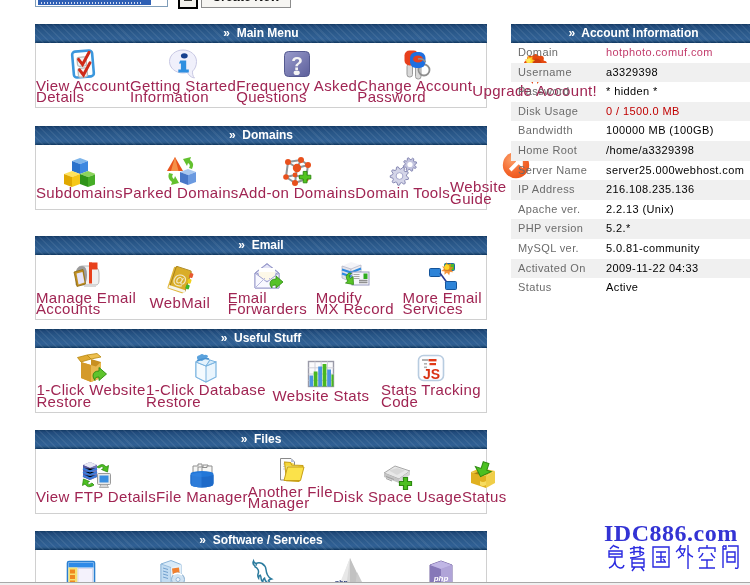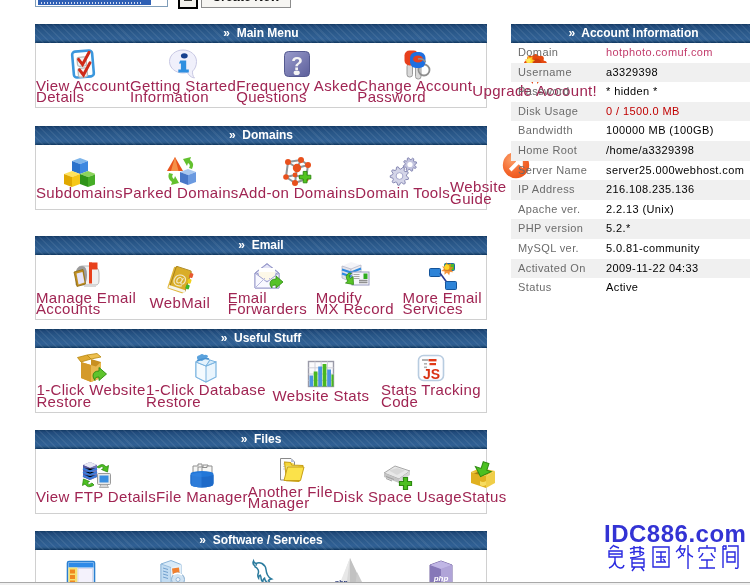--- a/index.html
+++ b/index.html
@@ -29,21 +29,21 @@
 #selbox .dots{position:absolute;left:5px;bottom:2px;width:100px;height:2px;
   background:repeating-linear-gradient(90deg,#cfd8f0 0 1px,transparent 1px 3px);}
 #gobtn{position:absolute;left:178px;top:-12px;width:20px;height:21px;background:#f2f1ec;
   border:2px solid #000;box-sizing:border-box;}
 #gobtn i{position:absolute;left:4px;top:10px;right:4px;bottom:6px;background:#3a3a34;}
 #newbtn{position:absolute;left:201px;top:-14px;width:90px;height:22px;background:#f6f5f2;
   border:1px solid #8c8c8c;box-sizing:border-box;font-size:12.5px;text-align:center;color:#111;
   font-weight:bold;line-height:21px;overflow:hidden;font-family:"Liberation Sans",sans-serif;}
 #btline{position:absolute;left:0;top:582px;width:750px;height:1px;background:#a9a9a9;}
 #btstrip{position:absolute;left:0;top:583px;width:750px;height:2px;background:#f0f0f0;}
-#wm1{position:absolute;left:604px;top:520px;width:147px;font-family:Liberation Sans, sans-serif;
+#wm1{position:absolute;left:604px;top:520px;width:147px;font-family:Liberation Serif, serif;
   font-size:24px;color:#3333d4;letter-spacing:0.5px;font-weight:bold;}
 </style>
 </head>
 <body>
 <div id="selbox">
     <span class="sel"></span>
     <span class="dots"></span>
   </div>
 <div id="gobtn">
     <i></i>

